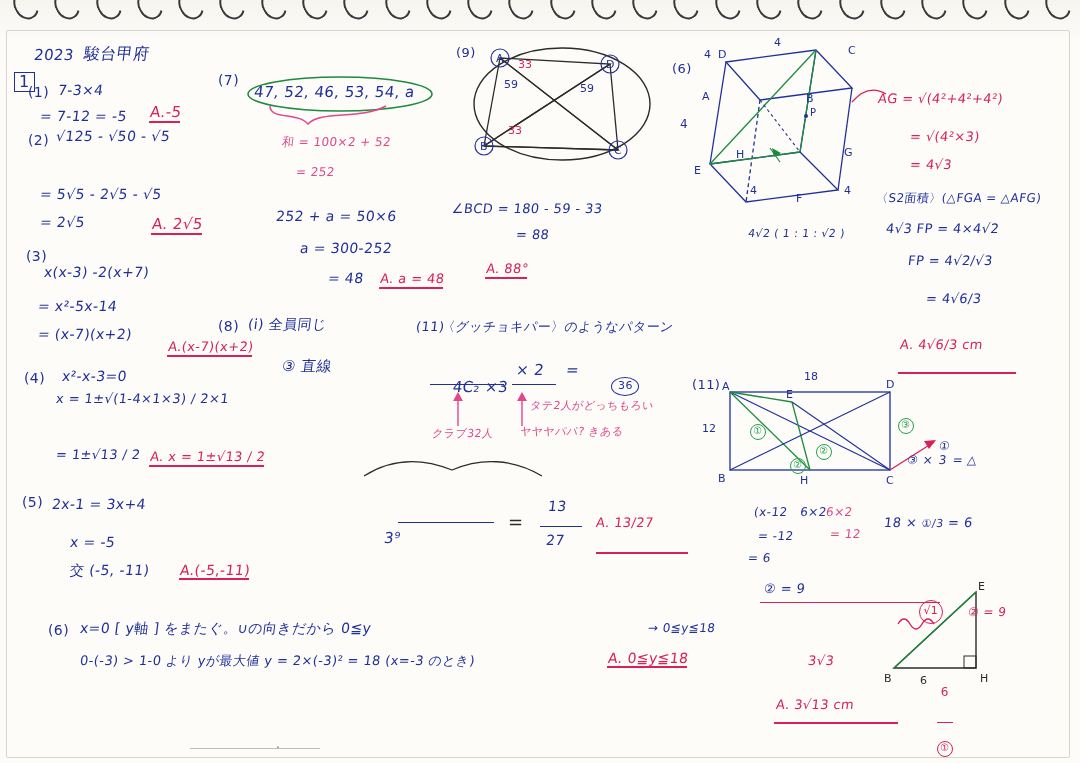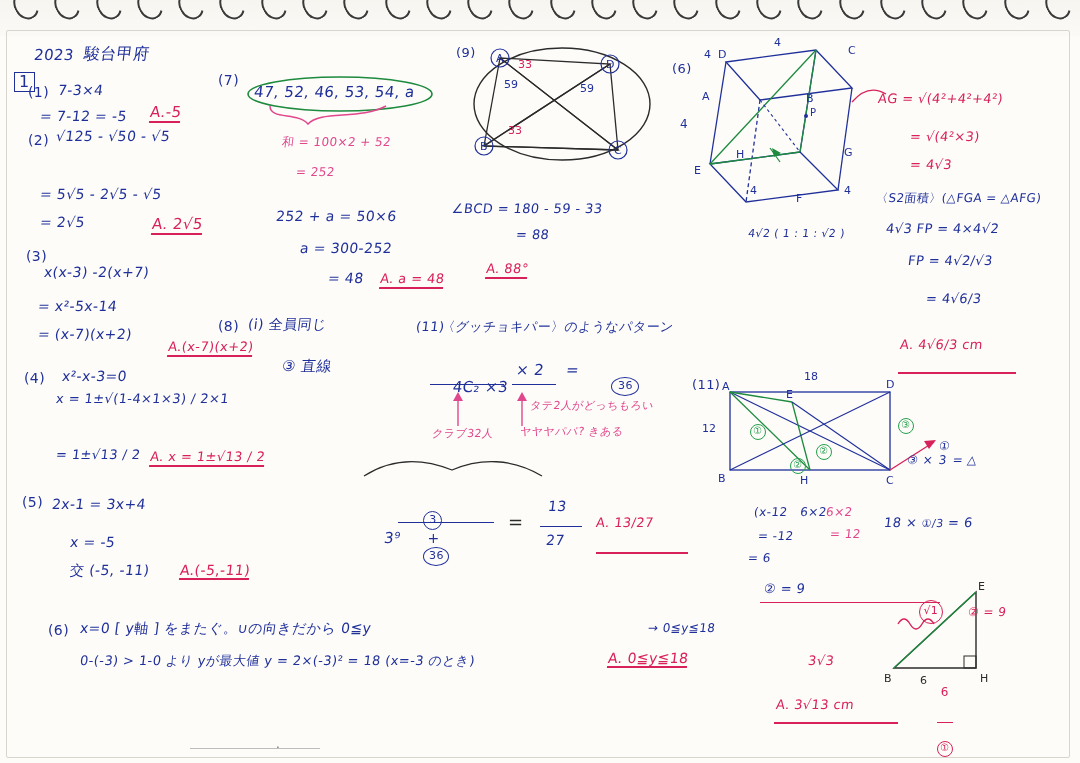--- a/index.html
+++ b/index.html
@@ -153,25 +153,20 @@
   <div class="hw blue sz14 ital" style="left:328px;top:270px;">= 48</div>
   <div class="hw red sz13 ital ul-red" style="left:380px;top:272px;">A. a = 48</div>
 
   <div class="hw blue sz14" style="left:218px;top:318px;">(8)</div>
   <div class="hw blue sz14 ital" style="left:248px;top:316px;">(i) 全員同じ</div>
   <div class="hw blue sz15 ital" style="left:282px;top:358px;">③ 直線</div>
 
   <svg style="left:362px;top:456px;width:200px;height:30px;">
     <path d="M2 20 C 30 2, 60 2, 90 14 C 118 2, 150 2, 180 20" fill="none" stroke="#2b2b2b" stroke-width="1.3"></path>
   </svg>
-  <div class="hw blue sz14" style="left:404px;top:494px;">
-    <span class="circ">3</span>
-    <span style="margin:0 4px;">+</span>
-    <span class="circ" style="width:24px;">36</span>
-  </div>
   <div class="hr" style="left:398px;top:522px;width:96px;border-top-color:#20309a;"></div>
   <div class="hw blue sz15 ital" style="left:384px;top:530px;">3⁹</div>
   <div class="hw black sz18" style="left:508px;top:512px;">=</div>
   <div class="hw blue sz14 ital" style="left:548px;top:498px;">13</div>
   <div class="hr" style="left:540px;top:526px;width:42px;border-top-color:#20309a;"></div>
   <div class="hw blue sz14 ital" style="left:546px;top:532px;">27</div>
   <div class="hw red sz13 ital" style="left:596px;top:516px;">A. 13/27</div>
   <div class="hr" style="left:596px;top:552px;width:92px;border-top-color:#d8215a;border-top-width:2px;"></div>
 
   <div class="hw blue sz13" style="left:456px;top:46px;">(9)</div>

